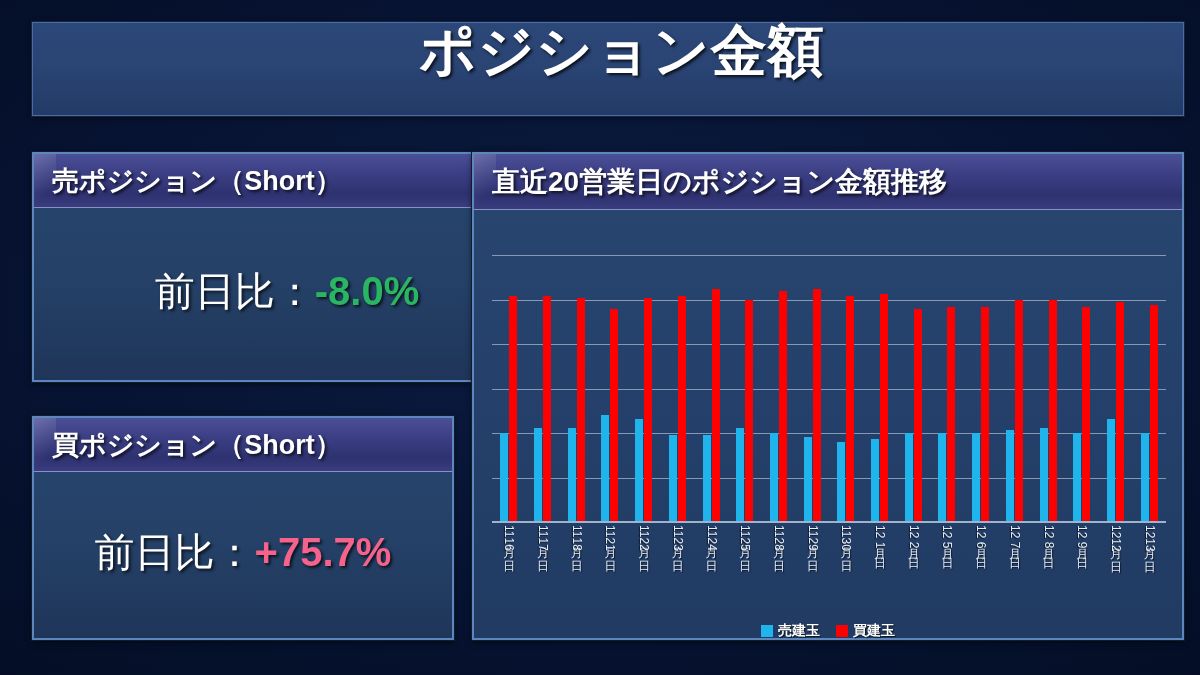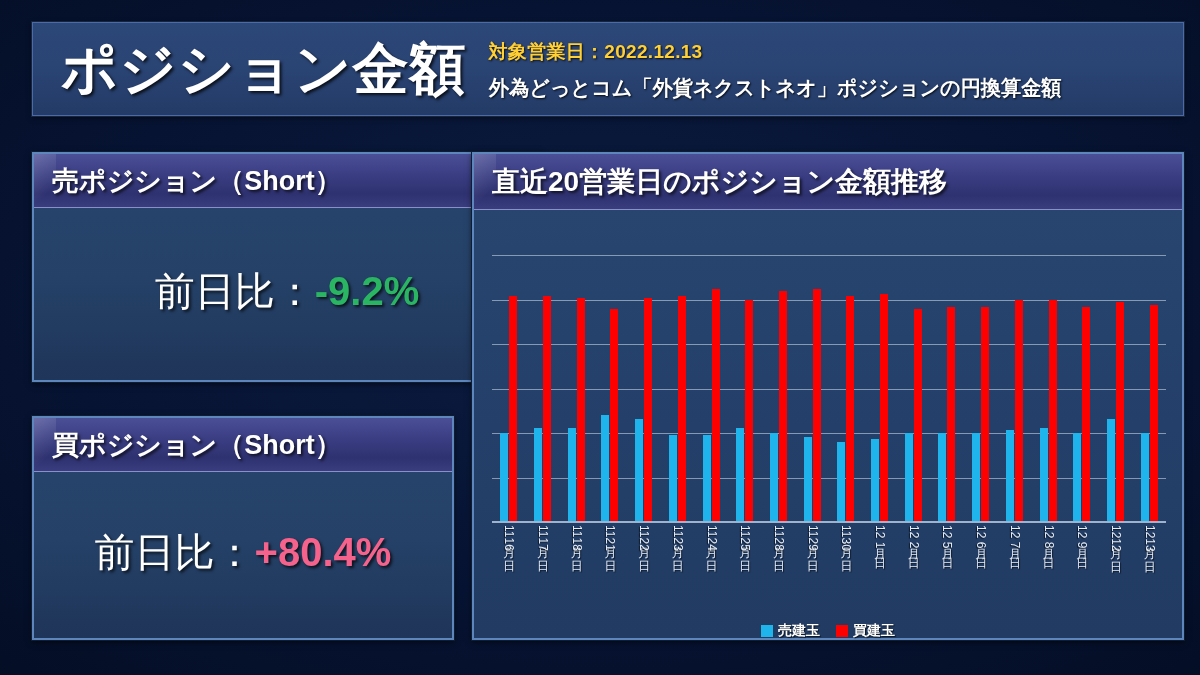--- a/index.html
+++ b/index.html
@@ -13,21 +13,21 @@
       radial-gradient(ellipse 1100px 600px at 50% 45%, #0c1c42 0%, #061230 55%, #030b1e 100%);
     position: relative;
   }
 
   
   #header {
     position: absolute; left: 32px; top: 22px; width: 1152px; height: 94px;
     background: linear-gradient(180deg,#2c4878 0%, #2a4474 45%, #233b66 100%);
     border: 1px solid #4a6ba5;
     box-shadow: 0 0 0 1px #16243f, 0 2px 5px rgba(0,0,0,.55);
-    display: flex; align-items: center;
+    display: flex; align-items: center; flex-direction: column;
   }
   #hdr-title {
     color: #ffffff;
     font-size: 56px; font-weight: 700; letter-spacing: 1px;
     margin-left: 28px; line-height: 1;
     text-shadow: 2px 2px 3px rgba(0,0,0,.75);
     white-space: nowrap;
     font-family: "DejaVu Sans","Liberation Sans",sans-serif;
   }
   #hdr-right { margin-left: 22px; margin-top: 2px; }
@@ -138,44 +138,40 @@
   .legend-text{
     color:#ffffff; font-size:14px; font-weight:700;
     text-shadow:1px 1px 1px rgba(0,0,0,.7);
   }
 </style>
 </head>
 <body>
 
 <div id="header">
   <div id="hdr-title">ポジション金額</div>
-  <div id="hdr-right">
-    <div id="hdr-date">対象営業日：2022.12.13</div>
-    <div id="hdr-sub">外為どっとコム「外貨ネクストネオ」ポジションの円換算金額</div>
-  </div>
 </div>
 
 <div class="panel" id="card-short">
   <div class="panel-head">
     <span class="panel-head-label">売ポジション（Short）</span>
   </div>
   <div class="panel-body">
     <div class="ratio-line">
-      <span class="ratio-label">前日比：</span><span class="ratio-val down">-9.2%</span>
+      <span class="ratio-label">前日比：</span><span class="ratio-val down">-8.0%</span>
     </div>
   </div>
 </div>
 
 <div class="panel" id="card-long">
   <div class="panel-head">
     <span class="panel-head-label">買ポジション（Short）</span>
   </div>
   <div class="panel-body">
     <div class="ratio-line">
-      <span class="ratio-label">前日比：</span><span class="ratio-val up">+80.4%</span>
+      <span class="ratio-label">前日比：</span><span class="ratio-val up">+75.7%</span>
     </div>
   </div>
 </div>
 
 <div class="panel" id="chart-panel">
   <div class="panel-head">
     <span class="panel-head-label">直近20営業日のポジション金額推移</span>
   </div>
   <div id="chart-area">
     <div id="plot">

